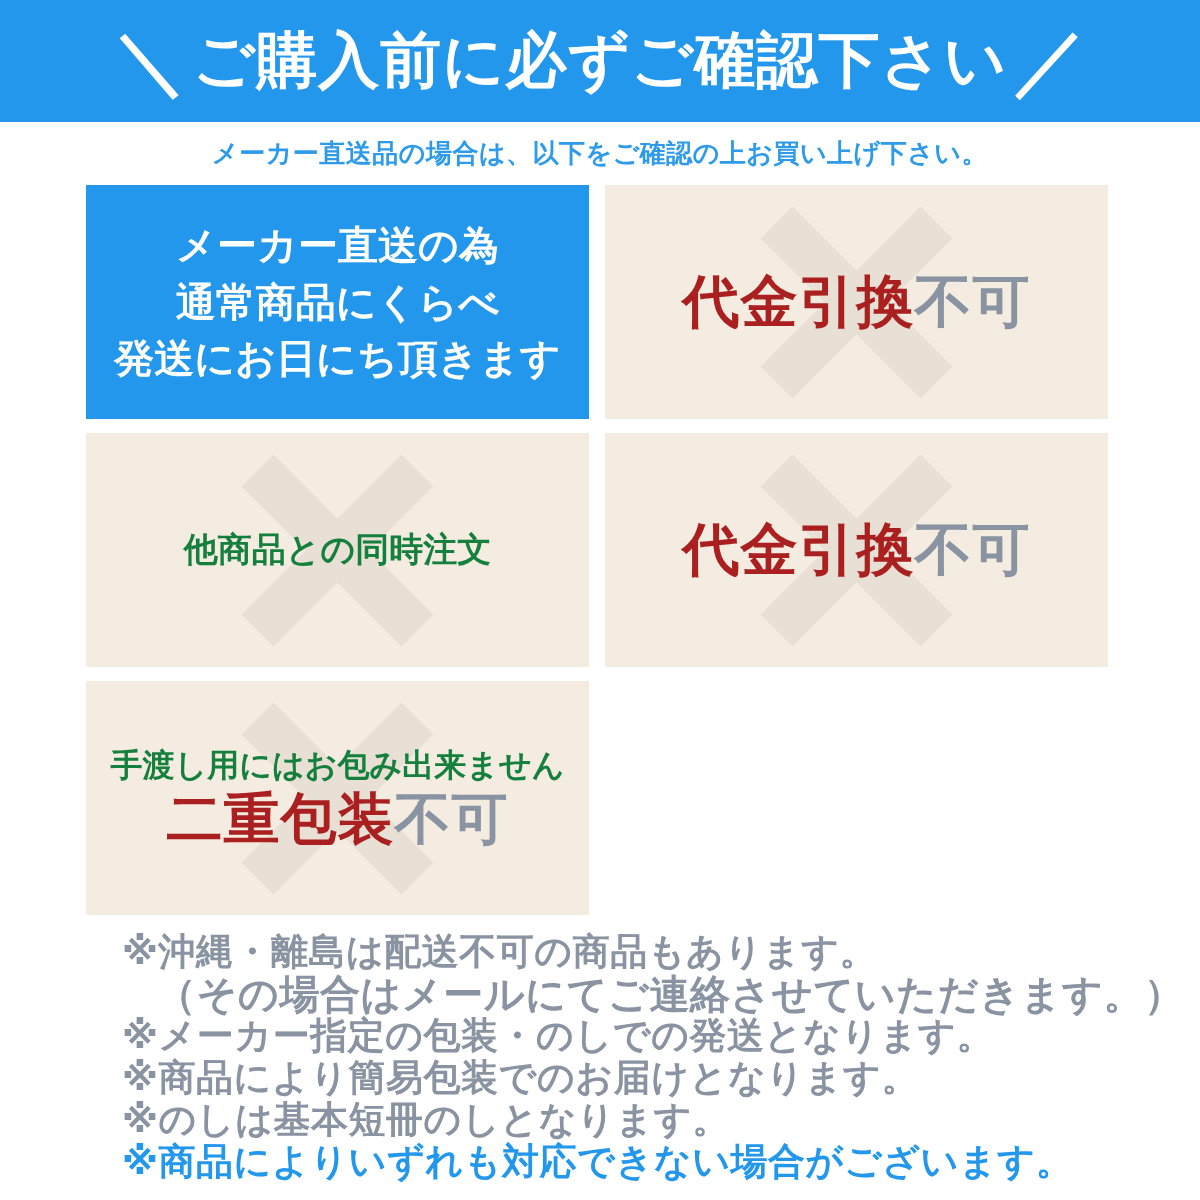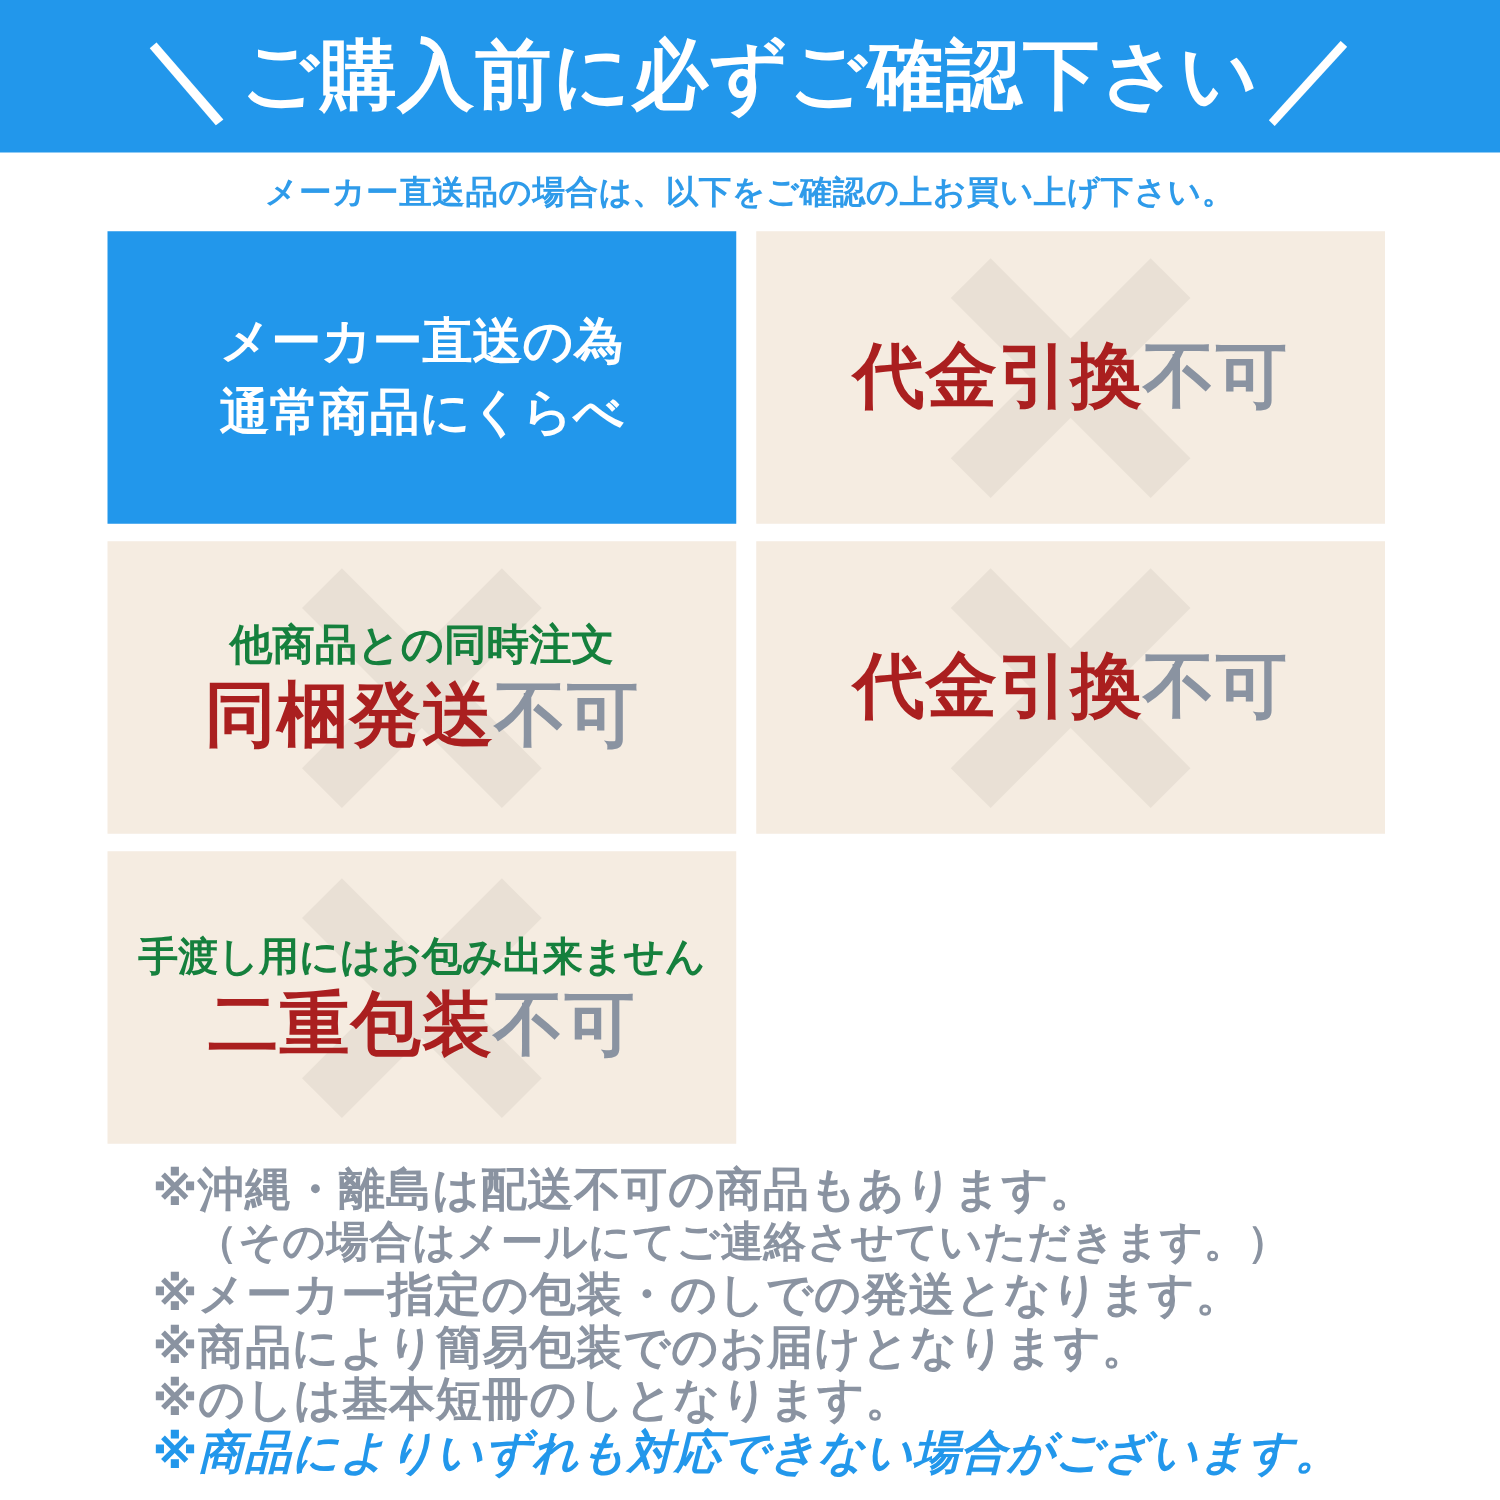--- a/index.html
+++ b/index.html
@@ -84,60 +84,58 @@
   
   .notes {
     list-style: none;
     margin: 16px 60px 12px 122px;
     color: #8A93A1;
     font-size: 37px;
     line-height: 42px;
     letter-spacing: 0.5px;
   }
   .notes li { white-space: nowrap; }
-  .notes .indent { padding-left: 34px; font-size: 34px; }
-  .notes .blue { color: #2297EB; font-style: italic; }
+  .notes .indent { padding-left: 34px; font-size: 40px; }
+  .notes .blue { color: #2297EB; }
 </style>
 </head>
 <body>
 
 <header class="band">
   <span class="slash">＼</span>
   <span class="title-text">ご購入前に必ずご確認下さい</span>
   <span class="slash">／</span>
 </header>
 
 <p class="subtitle">メーカー直送品の場合は、以下をご確認の上お買い上げ下さい。</p>
 
 <div class="grid">
 
   <div class="cell cell-blue">
     <div>メーカー直送の為</div>
     <div>通常商品にくらべ</div>
+    <div>発送にお日にち頂きます</div>
   </div>
 
   <div class="cell cell-beige">
     <svg class="cross" viewBox="0 0 200 200">
       <line x1="22" y1="22" x2="178" y2="178" stroke="#E9E0D5" stroke-width="44"></line>
       <line x1="178" y1="22" x2="22" y2="178" stroke="#E9E0D5" stroke-width="44"></line>
     </svg>
     <div class="big">
       <span class="red">代金引換</span><span class="gray">不可</span>
     </div>
   </div>
 
   <div class="cell cell-beige">
     <svg class="cross" viewBox="0 0 200 200">
       <line x1="22" y1="22" x2="178" y2="178" stroke="#E9E0D5" stroke-width="44"></line>
       <line x1="178" y1="22" x2="22" y2="178" stroke="#E9E0D5" stroke-width="44"></line>
     </svg>
     <div class="line-sm">他商品との同時注文</div>
-    <div class="big">
-      <span class="red">同梱発送</span><span class="gray">不可</span>
-    </div>
   </div>
 
   <div class="cell cell-beige">
     <svg class="cross" viewBox="0 0 200 200">
       <line x1="22" y1="22" x2="178" y2="178" stroke="#E9E0D5" stroke-width="44"></line>
       <line x1="178" y1="22" x2="22" y2="178" stroke="#E9E0D5" stroke-width="44"></line>
     </svg>
     <div class="big">
       <span class="red">代金引換</span><span class="gray">不可</span>
     </div>

